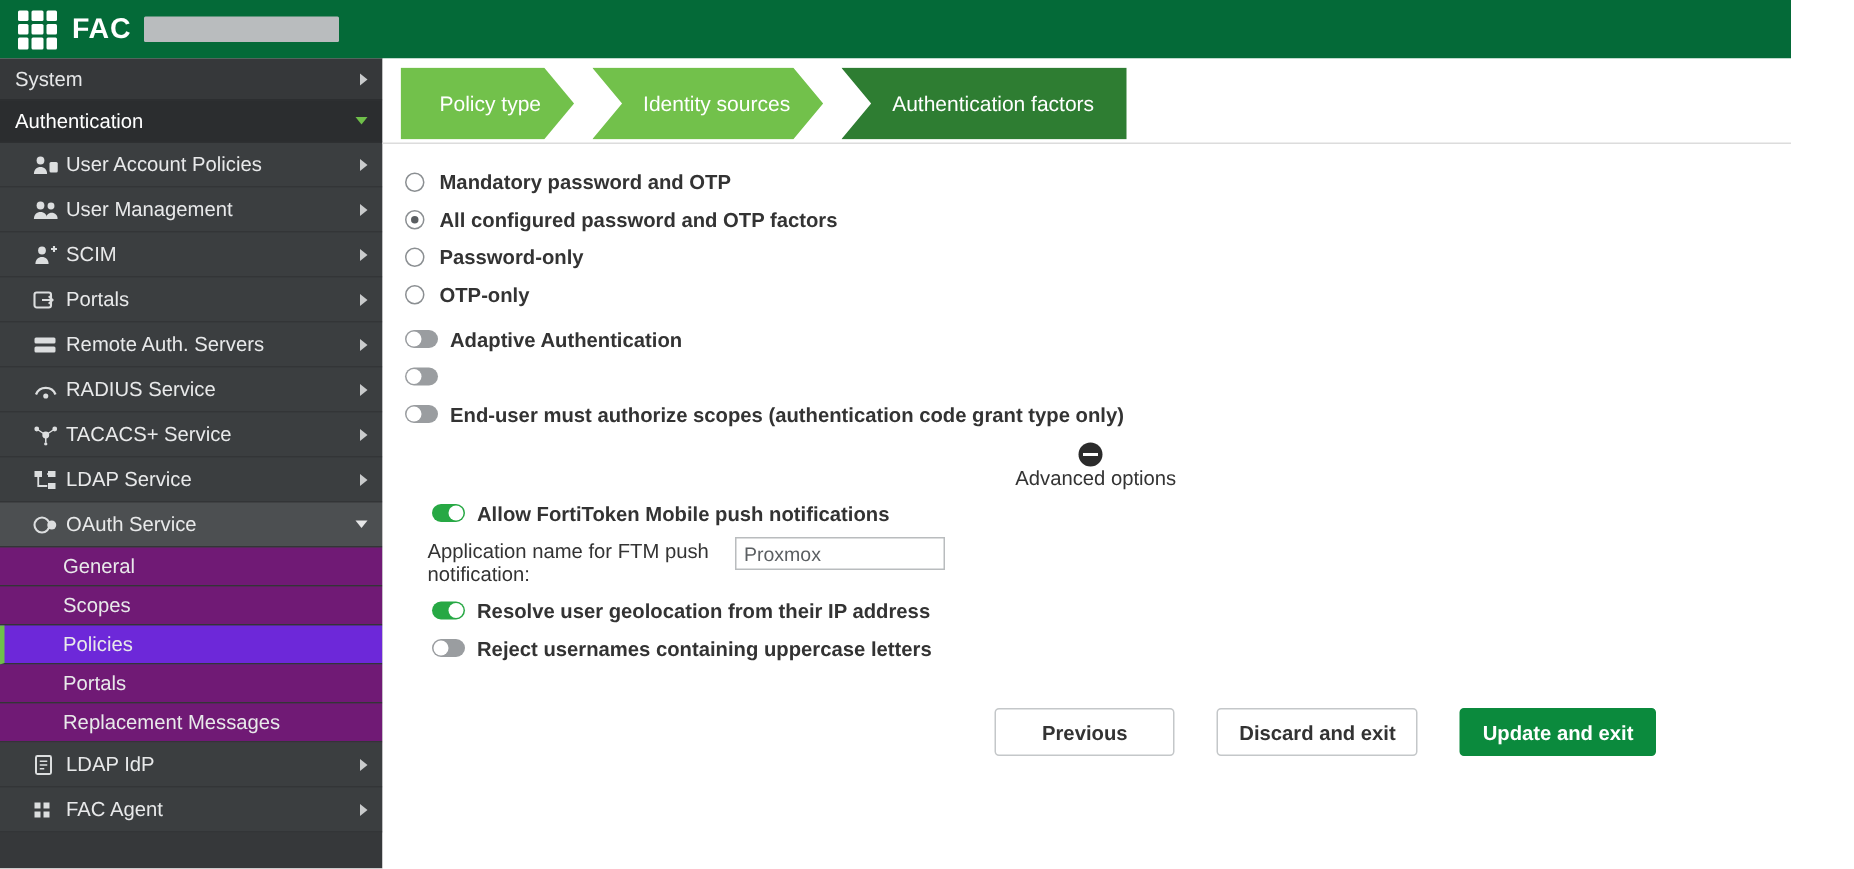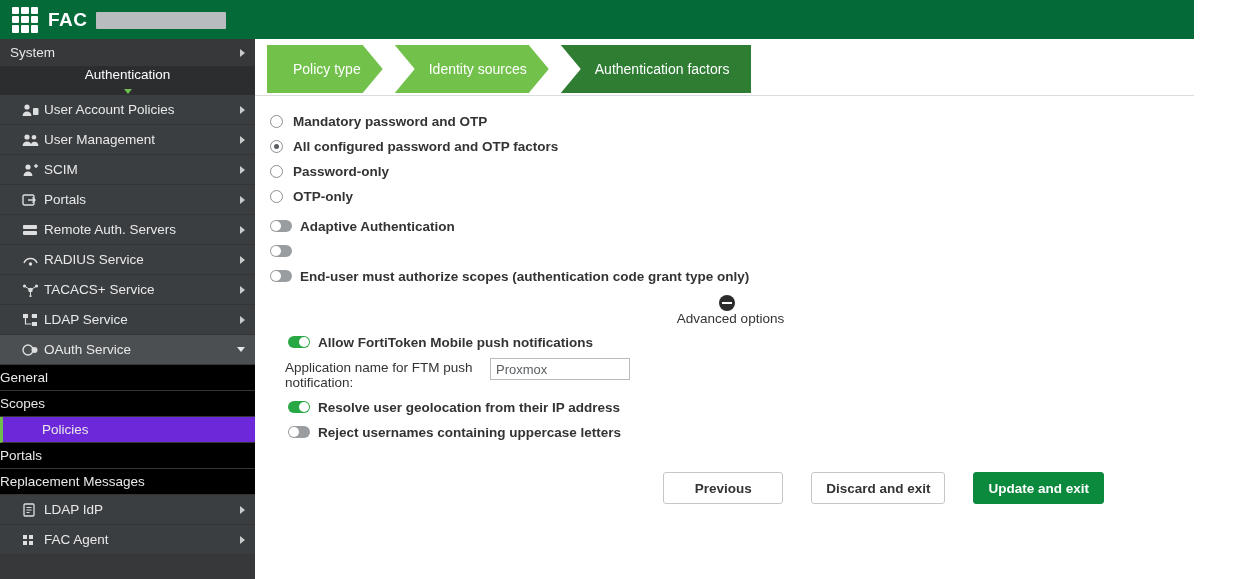--- a/index.html
+++ b/index.html
@@ -74,21 +74,21 @@
   .nav-top {
     height: 28px;
     display: flex;
     align-items: center;
     padding: 0 10px 0 10px;
     background: #36383a;
     border-bottom: 1px solid #2c2e30;
     position: relative;
   }
   .nav-top .label { flex: 1 1 auto; }
-  .nav-top.active { background: #2b2d2f; flex-direction: column; }
+  .nav-top.active { background: #2b2d2f; }
   .nav-top.auth .label { color: #ffffff; }
 
   .caret-right {
     width: 0; height: 0;
     border-top: 4px solid transparent;
     border-bottom: 4px solid transparent;
     border-left: 5px solid #c9cbcc;
   }
   .caret-down {
     width: 0; height: 0;
@@ -120,21 +120,22 @@
   }
   .nav-item .label { flex: 1 1 auto; }
   .nav-item.selected {
     background: #4c4f51;
   }
 
   .sub-item {
     height: 26px;
     display: flex;
     align-items: center;
-    background: #000000;
+    padding-left: 42px;
+    background: #701a75;
     border-bottom: 1px solid #333537;
     color: #e8e9ea;
   }
   .sub-item.active {
     background: #6d28d9;
     border-left: 3px solid #6fbf4a;
     padding-left: 39px;
   }
   svg.mini { display:block; }
 

